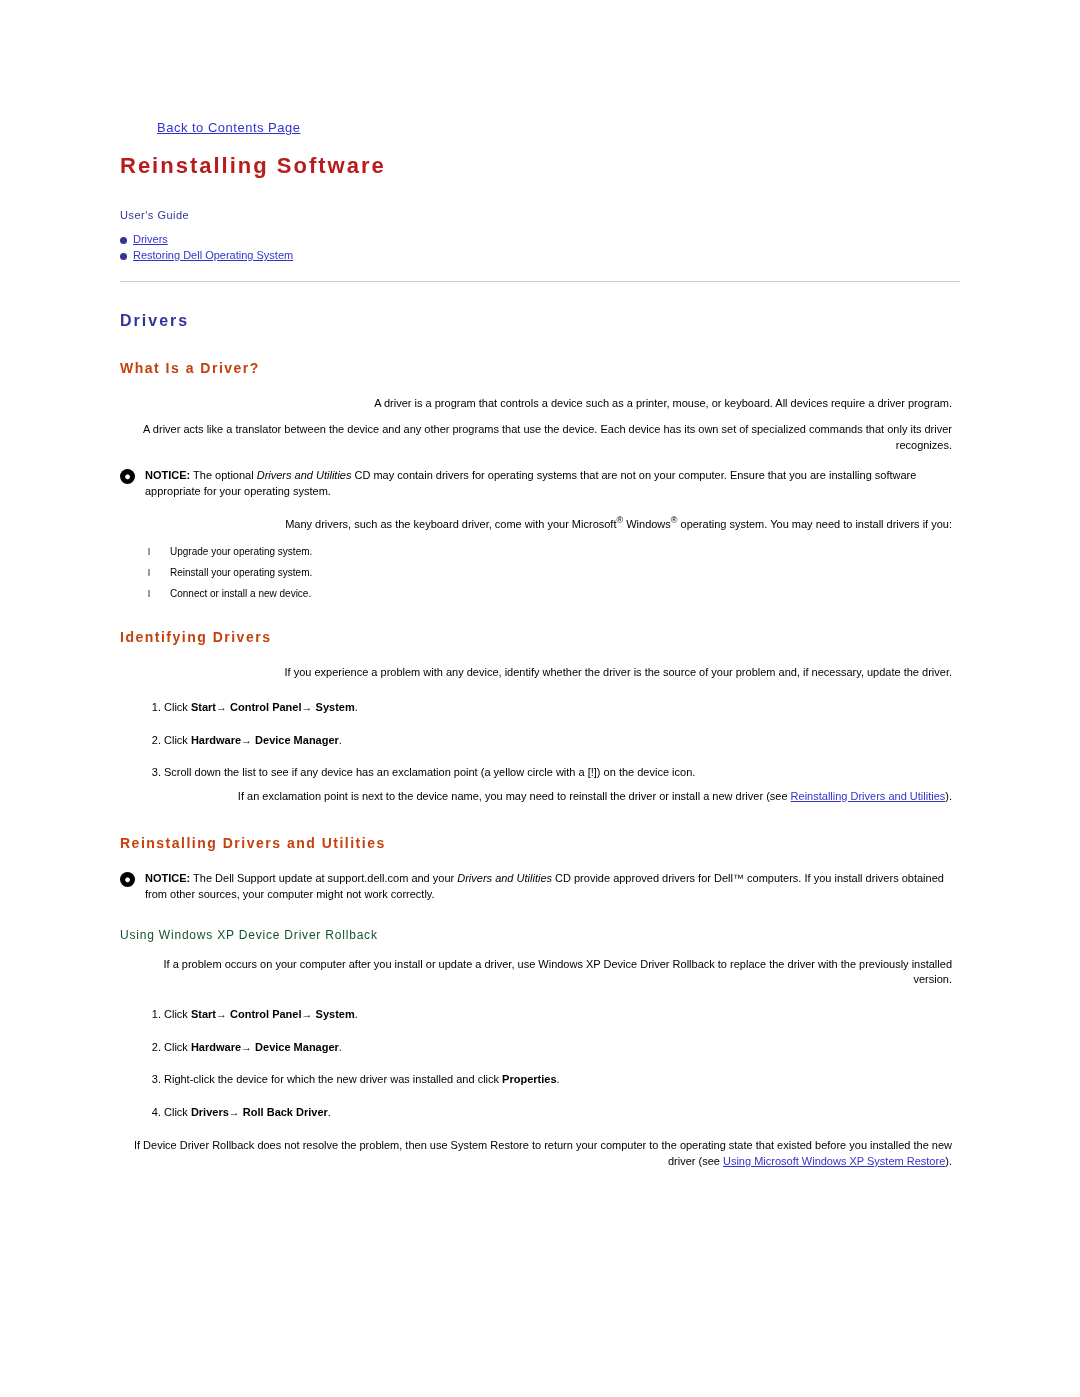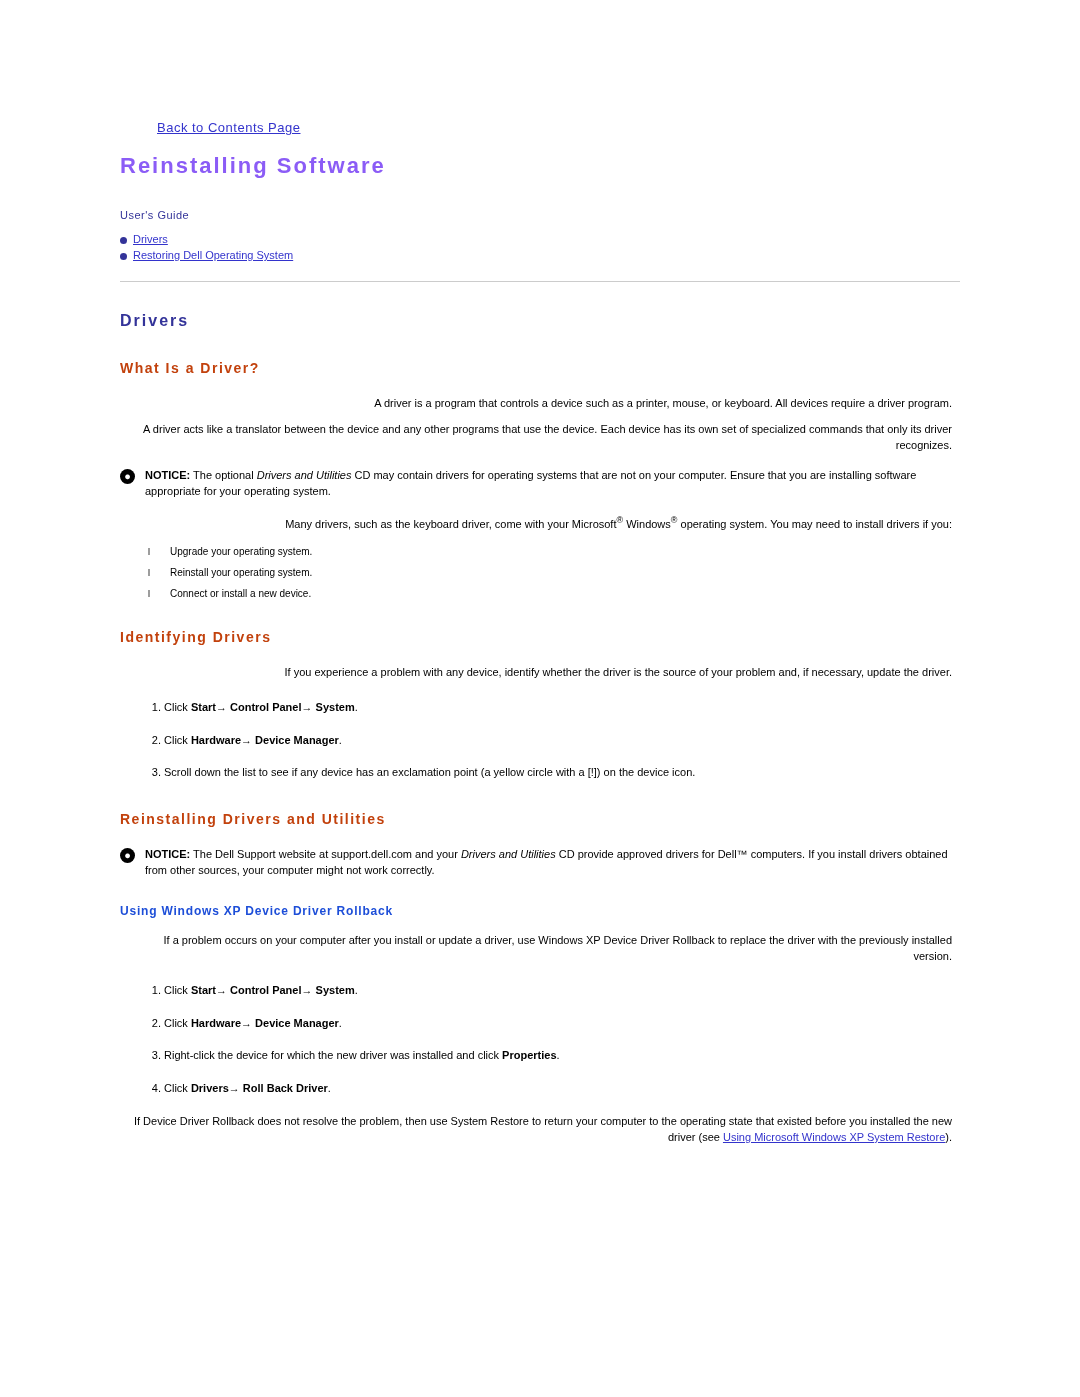--- a/index.html
+++ b/index.html
@@ -21,21 +21,21 @@
   }
   .back-link {
     font-size: 13px;
     letter-spacing: 0.5px;
     padding-left: 37px;
   }
   h1 {
     font-family: Verdana, Arial, sans-serif;
     font-size: 22px;
     font-weight: bold;
-    color: #8b5cf6;
+    color: #b91c1c;
     letter-spacing: 2px;
     margin: 18px 0 30px 0;
   }
   .guide-label {
     font-size: 11px;
     font-weight: normal;
     color: #333399;
     letter-spacing: 0.5px;
     margin-bottom: 12px;
   }
@@ -73,22 +73,22 @@
   }
   h3 {
     font-size: 14px;
     font-weight: bold;
     color: #c2410c;
     letter-spacing: 1.5px;
     margin: 30px 0 20px 0;
   }
   h4 {
     font-size: 12px;
-    font-weight: bold;
-    color: #1d4ed8;
+    font-weight: normal;
+    color: #14532d;
     letter-spacing: 0.8px;
     margin: 25px 0 15px 0;
   }
   p {
     font-size: 11px;
     line-height: 1.45;
     margin: 10px 8px;
     text-align: right;
   }
   .notice-row {
@@ -212,29 +212,32 @@
 
   <ol class="steps">
     <li>
       <span>Click </span><b>Start→ Control Panel→ System</b><span>.</span>
     </li>
     <li>
       <span>Click </span><b>Hardware→ Device Manager</b><span>.</span>
     </li>
     <li>
       <span>Scroll down the list to see if any device has an exclamation point (a yellow circle with a [!]) on the device icon.</span>
+      <p>
+        <span>If an exclamation point is next to the device name, you may need to reinstall the driver or install a new driver (see </span><a href="#">Reinstalling Drivers and Utilities</a><span>).</span>
+      </p>
     </li>
   </ol>
 
   <h3>Reinstalling Drivers and Utilities</h3>
 
   <div class="notice-row">
     <div class="notice-icon">●</div>
     <div class="notice-text">
-      <b>NOTICE:</b><span> The Dell Support website at support.dell.com and your </span><i>Drivers and Utilities</i><span> CD provide approved drivers for Dell™ computers. If you install drivers obtained from other sources, your computer might not work correctly.</span>
+      <b>NOTICE:</b><span> The Dell Support update at support.dell.com and your </span><i>Drivers and Utilities</i><span> CD provide approved drivers for Dell™ computers. If you install drivers obtained from other sources, your computer might not work correctly.</span>
     </div>
   </div>
 
   <h4>Using Windows XP Device Driver Rollback</h4>
 
   <p>If a problem occurs on your computer after you install or update a driver, use Windows XP Device Driver Rollback to replace the driver with the previously installed version.</p>
 
   <ol class="steps">
     <li>
       <span>Click </span><b>Start→ Control Panel→ System</b><span>.</span>

